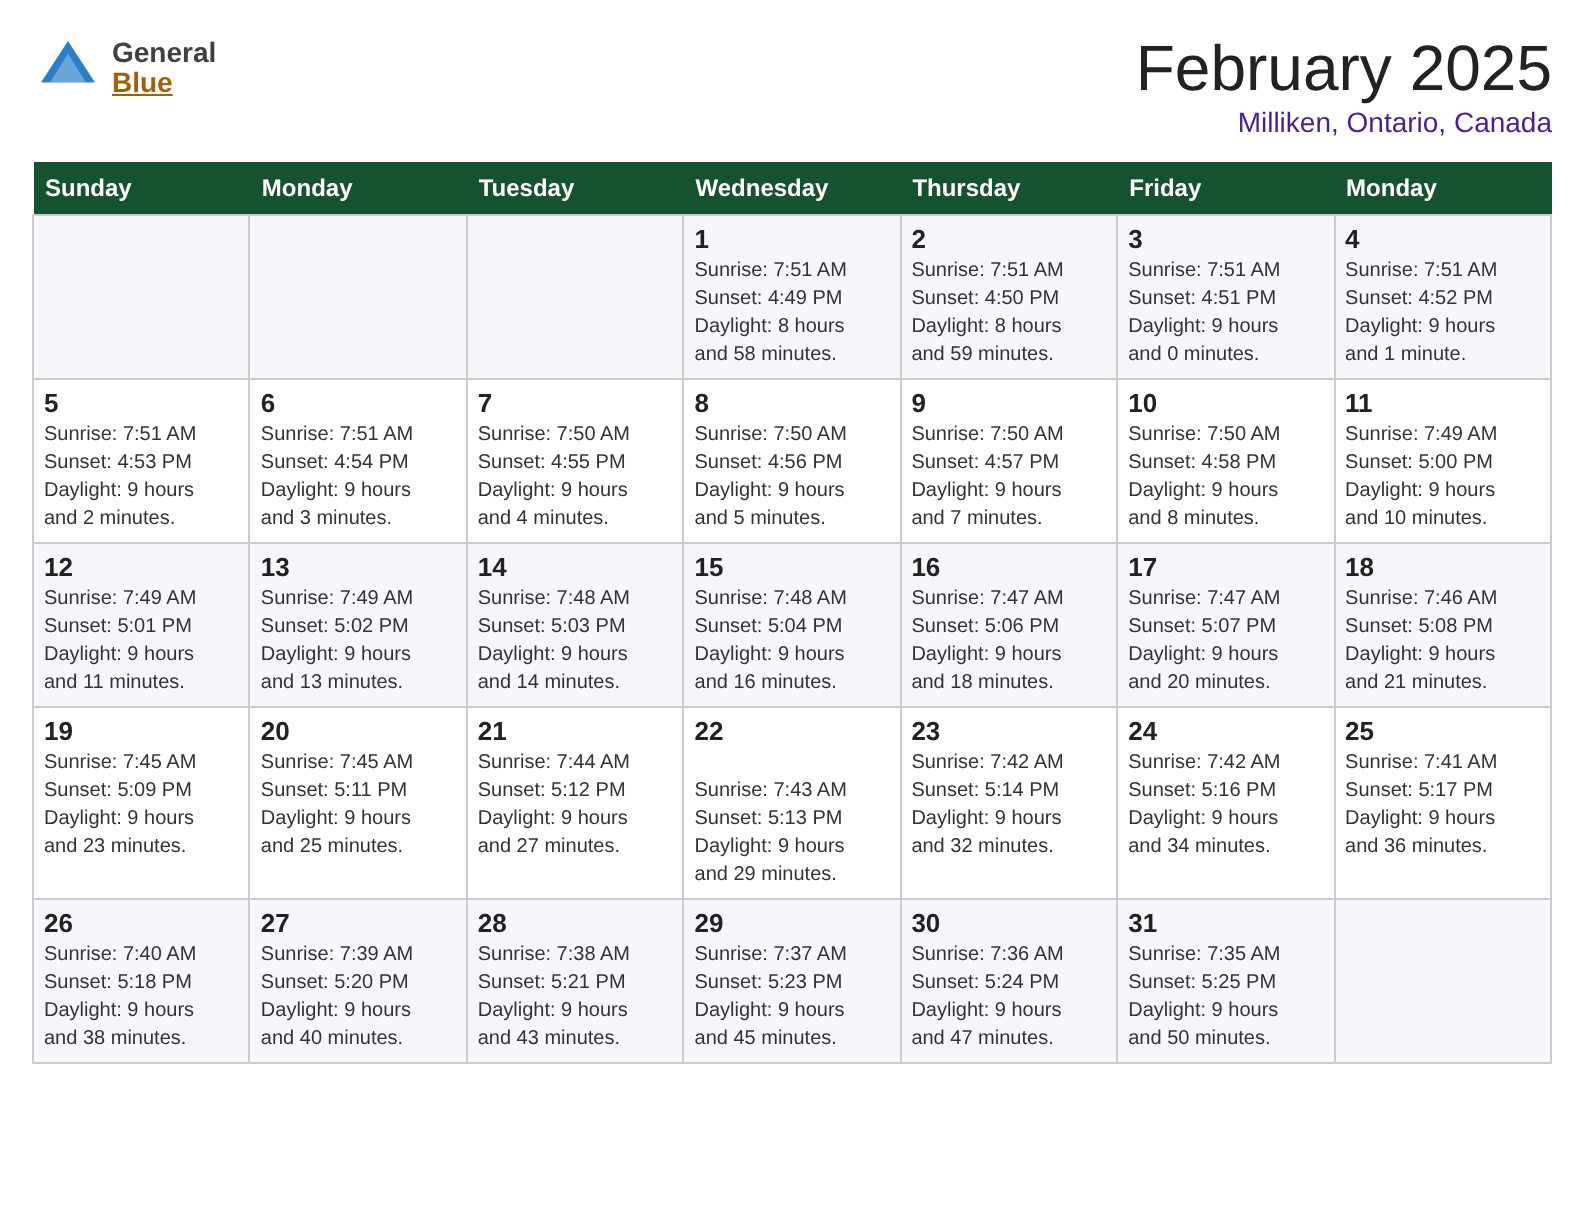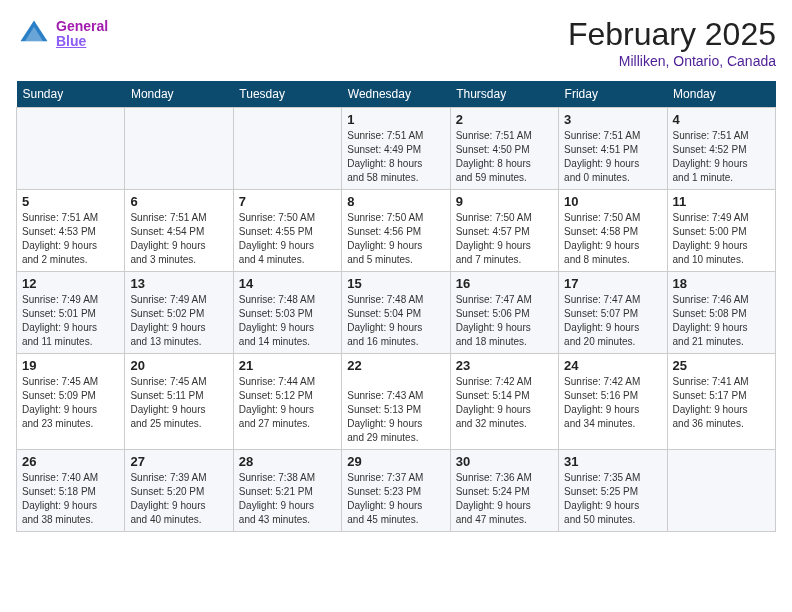--- a/index.html
+++ b/index.html
@@ -21,22 +21,22 @@
       align-items: center;
       gap: 4px;
     }
     .logo-text {
       display: flex;
       flex-direction: column;
       font-size: 14px;
       font-weight: bold;
       line-height: 1.1;
     }
-    .logo-text span:first-child { color: #a21caf; }
-    .logo-text span:last-child { color: #8b5cf6; text-decoration: underline; }
+    .logo-text span:first-child { color: #404040; }
+    .logo-text span:last-child { color: #a16207; text-decoration: underline; }
     .logo-icon {
       width: 36px;
       height: 36px;
     }
     .title-block {
       text-align: right;
     }
     .title-block h1 {
       font-size: 32px;
       font-weight: normal;
@@ -45,26 +45,26 @@
     .title-block p {
       font-size: 14px;
       color: #4c1d95;
     }
     table {
       width: 100%;
       border-collapse: collapse;
       font-size: 11px;
     }
     thead tr th {
-      background: #0c4a6e;
+      background: #14532d;
       color: #fff;
       text-align: left;
       padding: 6px 6px;
       font-size: 12px;
-      font-weight: normal;
+      font-weight: bold;
     }
     tbody tr td {
       border: 1px solid #ccc;
       vertical-align: top;
       padding: 4px 5px;
       width: calc(100% / 7);
       height: 80px;
       background: #fff;
     }
     tbody tr:nth-child(odd) td {

